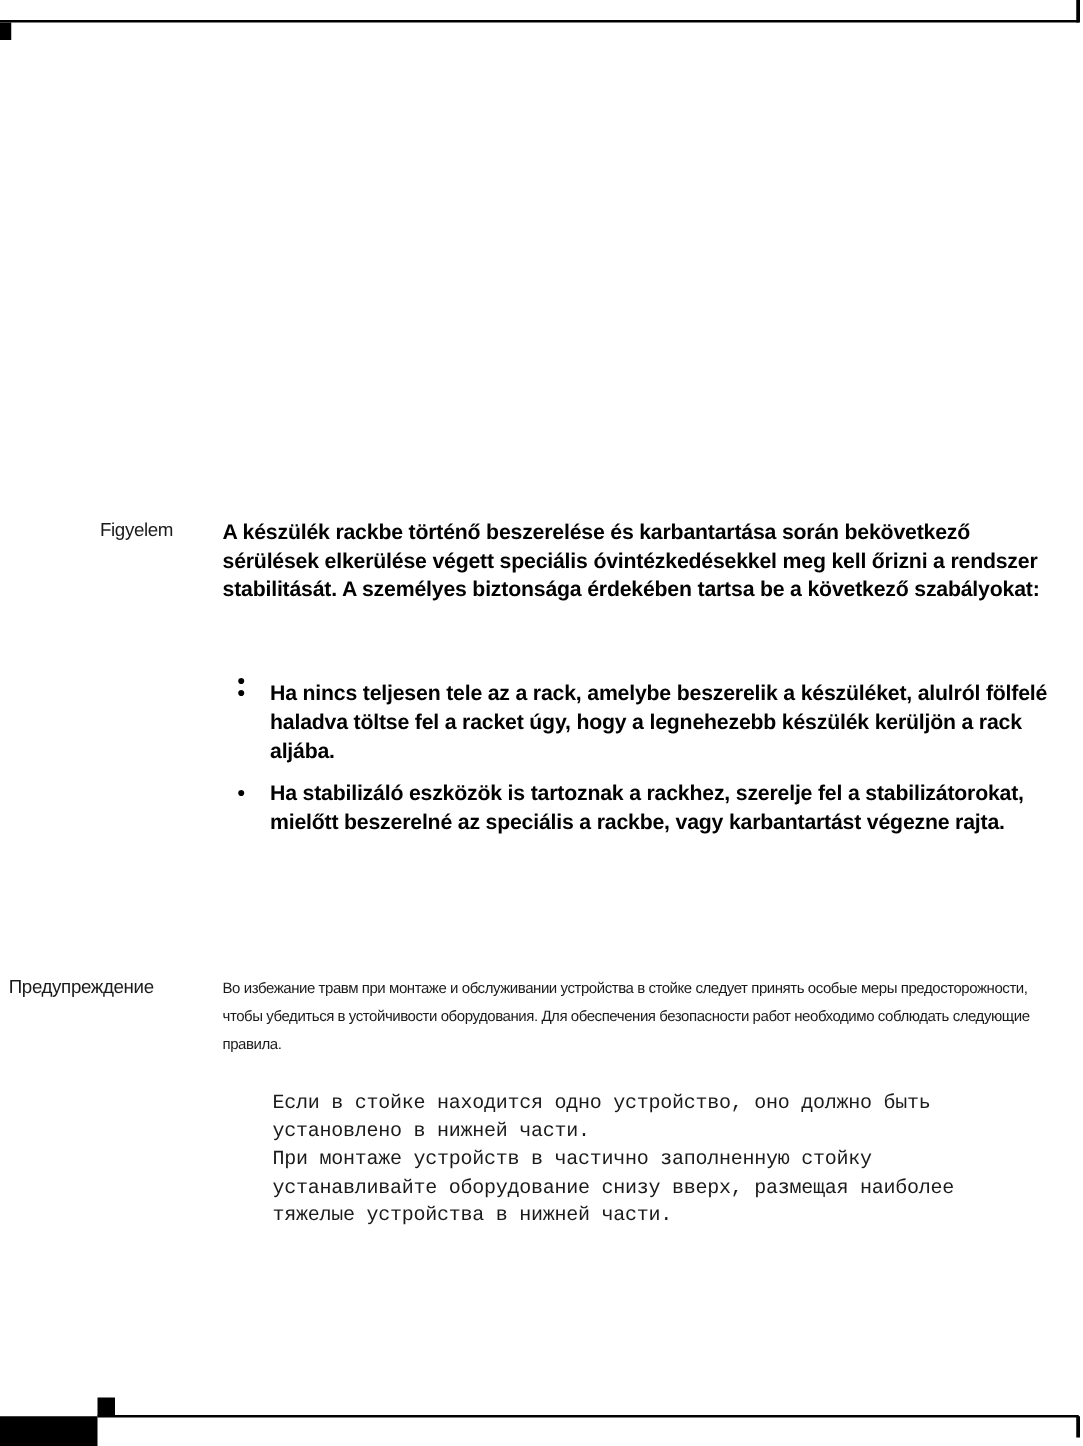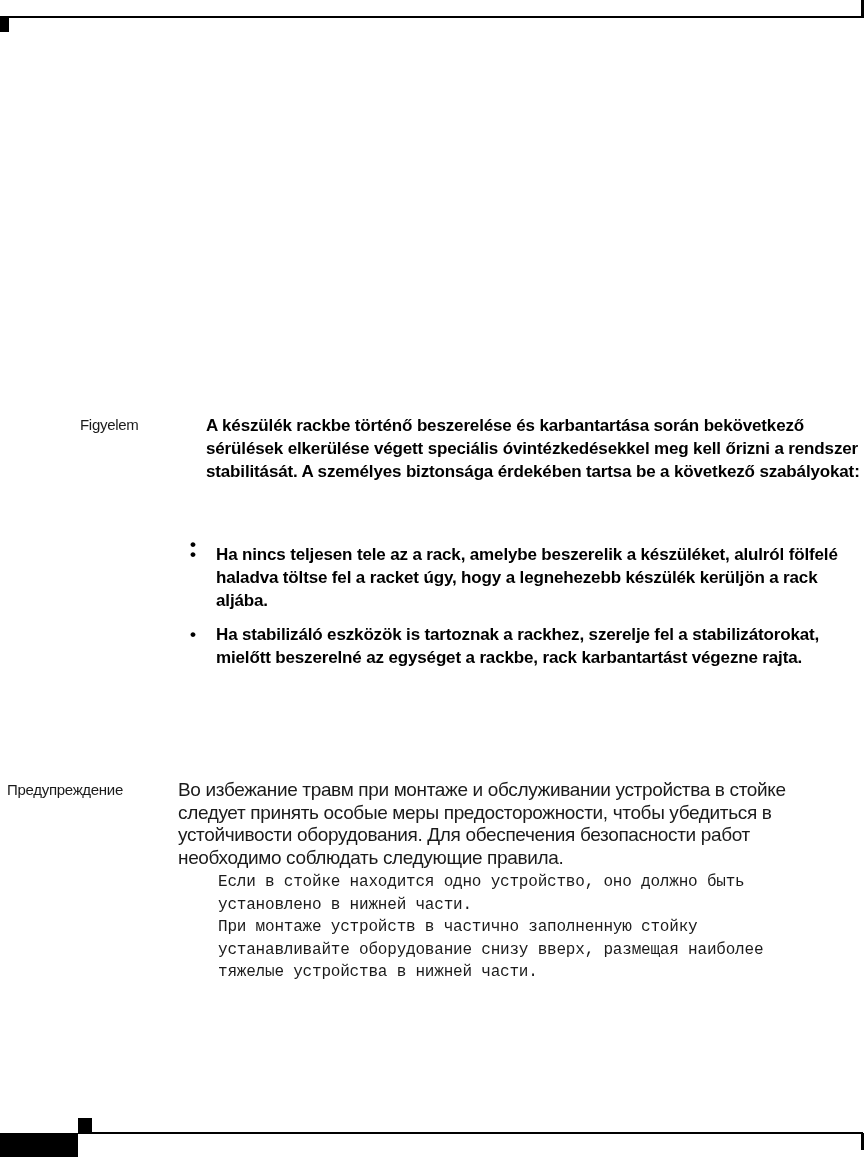--- a/index.html
+++ b/index.html
@@ -12,42 +12,42 @@
   .ftr-line { position: absolute; left: 78px; top: 1132px; width: 785px; height: 2px; background: #000; }
   .ftr-block { position: absolute; left: 0; top: 1133px; width: 78px; height: 24px; background: #000; }
   .ftr-square { position: absolute; left: 78px; top: 1118px; width: 14px; height: 15px; background: #000; }
   .ftr-vert { position: absolute; left: 861px; top: 1133px; width: 3px; height: 17px; background: #000; }
 
   .label { position: absolute; font-size: 15px; color: #1a1a1a; }
   .label-hu { left: 80px; top: 416px; }
   .label-ru { left: 7px; top: 781px; font-weight: normal; font-size: 15px; letter-spacing: -0.3px; }
   .label-hu { letter-spacing: -0.3px; }
 
-  .hu-body { position: absolute; left: 178px; top: 414px; width: 660px; font-size: 17px; font-weight: bold; line-height: 23.2px; letter-spacing: -0.15px; margin-left: 28px; }
+  .hu-body { position: absolute; left: 178px; top: 414px; width: 660px; font-size: 17px; font-weight: bold; line-height: 23.2px; letter-spacing: -0.15px; }
   .hu-list { position: absolute; left: 178px; top: 533px; width: 660px; margin: 0; padding: 0; list-style: none; }
   .hu-list li { position: relative; padding-left: 38px; font-size: 17px; font-weight: bold; line-height: 23.2px; letter-spacing: -0.15px; margin-bottom: 10px; }
   .hu-list li .bullet { position: absolute; left: 12px; top: 0; }
 
-  .ru-body { position: absolute; left: 178px; top: 779px; width: 670px; font-size: 19px; line-height: 22.5px; color: #1a1a1a; letter-spacing: -0.35px; }
+  .ru-body { position: absolute; left: 178px; top: 779px; width: 670px; font-size: 12px; line-height: 22.5px; color: #1a1a1a; letter-spacing: -0.35px; }
   .ru-list { position: absolute; left: 218px; top: 871px; width: 560px; margin: 0; padding: 0; list-style: none; font-family: Liberation Mono, monospace; }
   .ru-list li { font-size: 16px; line-height: 22.5px; color: #1a1a1a; letter-spacing: -0.2px; }
 </style>
 </head>
 <body>
 
 <div class="hdr-line"></div>
 <div class="hdr-vert"></div>
 <div class="hdr-square"></div>
 
 <div class="label label-hu">Figyelem</div>
 <div class="hu-body">A készülék rackbe történő beszerelése és karbantartása során bekövetkező sérülések elkerülése végett speciális óvintézkedésekkel meg kell őrizni a rendszer stabilitását. A személyes biztonsága érdekében tartsa be a következő szabályokat:</div>
 <ul class="hu-list">
   <li><span class="bullet">•</span></li>
   <li><span class="bullet">•</span><span>Ha nincs teljesen tele az a rack, amelybe beszerelik a készüléket, alulról fölfelé haladva töltse fel a racket úgy, hogy a legnehezebb készülék kerüljön a rack aljába.</span></li>
-  <li><span class="bullet">•</span><span>Ha stabilizáló eszközök is tartoznak a rackhez, szerelje fel a stabilizátorokat, mielőtt beszerelné az egységet a rackbe, rack karbantartást végezne rajta.</span></li>
+  <li><span class="bullet">•</span><span>Ha stabilizáló eszközök is tartoznak a rackhez, szerelje fel a stabilizátorokat, mielőtt beszerelné az speciális a rackbe, vagy karbantartást végezne rajta.</span></li>
 </ul>
 
 <div class="label label-ru">Предупреждение</div>
 <div class="ru-body">Во избежание травм при монтаже и обслуживании устройства в стойке следует принять особые меры предосторожности, чтобы убедиться в устойчивости оборудования. Для обеспечения безопасности работ необходимо соблюдать следующие правила.</div>
 <ul class="ru-list">
   <li>Если в стойке находится одно устройство, оно должно быть установлено в нижней части.</li>
   <li>При монтаже устройств в частично заполненную стойку устанавливайте оборудование снизу вверх, размещая наиболее тяжелые устройства в нижней части.</li>
 </ul>
 
 <div class="ftr-square"></div>

